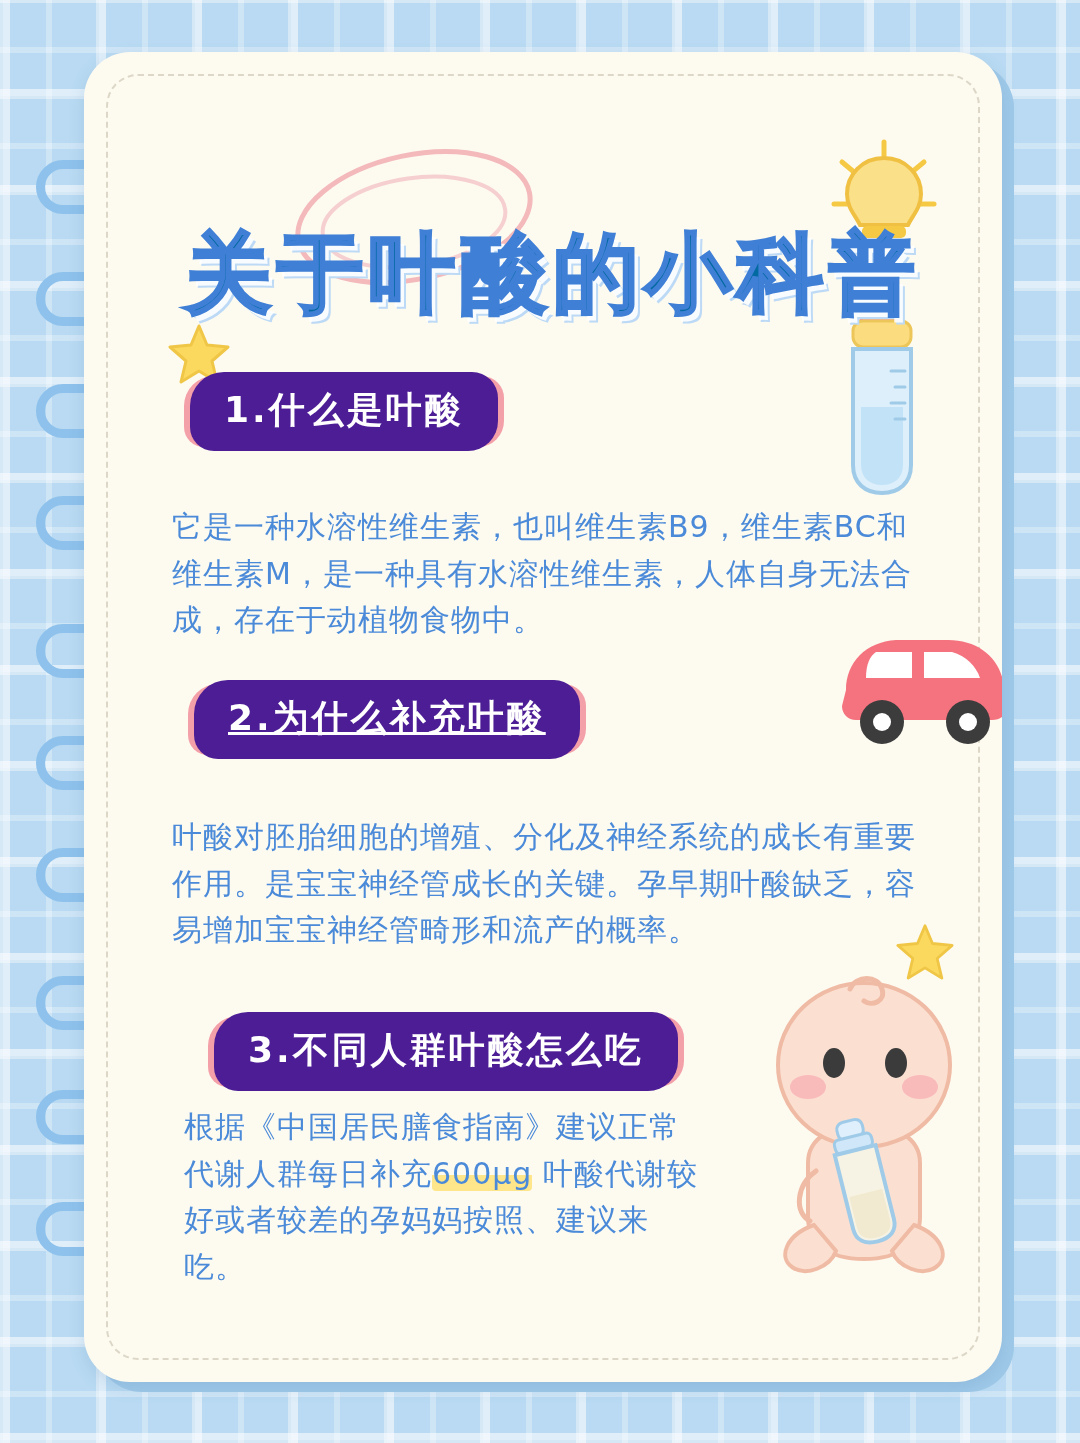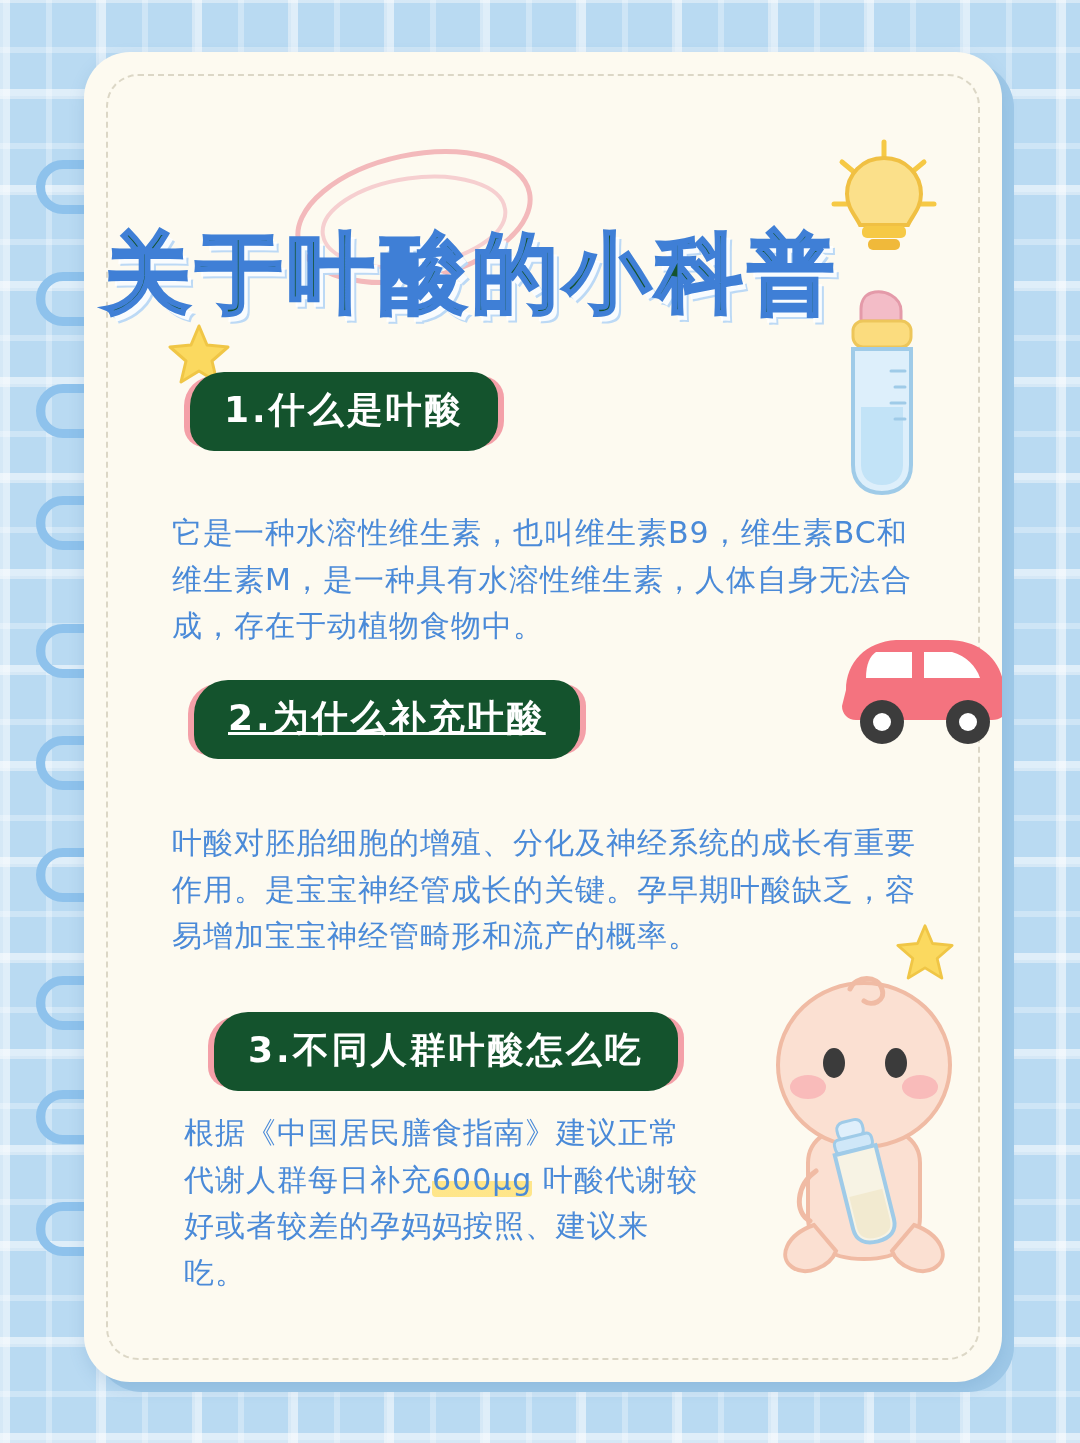--- a/index.html
+++ b/index.html
@@ -85,43 +85,43 @@
   }
 
   
   .scribble { position: absolute; }
 
   
   #title {
     position: absolute;
     left: 0; right: 0;
     top: 178px;
-    text-align: left;
+    text-align: center;
     font-size: 86px;
     line-height: 1;
     font-weight: bold;
-    color: #14532d;
+    color: #0369a1;
     letter-spacing: 6px;
     -webkit-text-stroke: 3px #3f7fd6;
     text-shadow: 5px 6px 0 rgba(255,255,255,0.9), 7px 8px 0 #bcd9f5;
     font-family: "DejaVu Sans", "Liberation Sans", sans-serif;
     margin-left: 20px;
   }
 
   
   .heading {
     position: absolute;
     color: #ffffff;
     font-size: 36px;
     font-weight: bold;
     letter-spacing: 3px;
     padding: 14px 34px 16px 34px;
     white-space: nowrap;
     font-family: "DejaVu Sans", "Liberation Sans", sans-serif;
-    background: #14532d;
+    background: #4c1d95;
     border-radius: 34px 26px 30px 24px;
     box-shadow: 10px 0 0 -4px #f4a0a8, -10px 0 0 -4px #f4a0a8;
   }
   .heading::before {
     content: "";
     position: absolute;
     left: -16px; top: 8px;
     width: 42px; height: 42px;
     background: #f4a0a8;
     border-radius: 50% 40% 45% 50%;
@@ -138,21 +138,20 @@
   }
 
   
   .para {
     position: absolute;
     color: #4a8ad8;
     font-size: 30px;
     line-height: 1.55;
     font-family: "DejaVu Sans", "Liberation Sans", sans-serif;
     letter-spacing: 1px;
-    margin-top: 6px;
   }
 
   
   .hl {
     background: linear-gradient(to bottom, rgba(255,235,150,0) 55%, rgba(255,226,120,0.85) 55%, rgba(255,226,120,0.85) 100%);
     border-radius: 4px;
   }
 
   .star { position: absolute; }
   .deco { position: absolute; }

